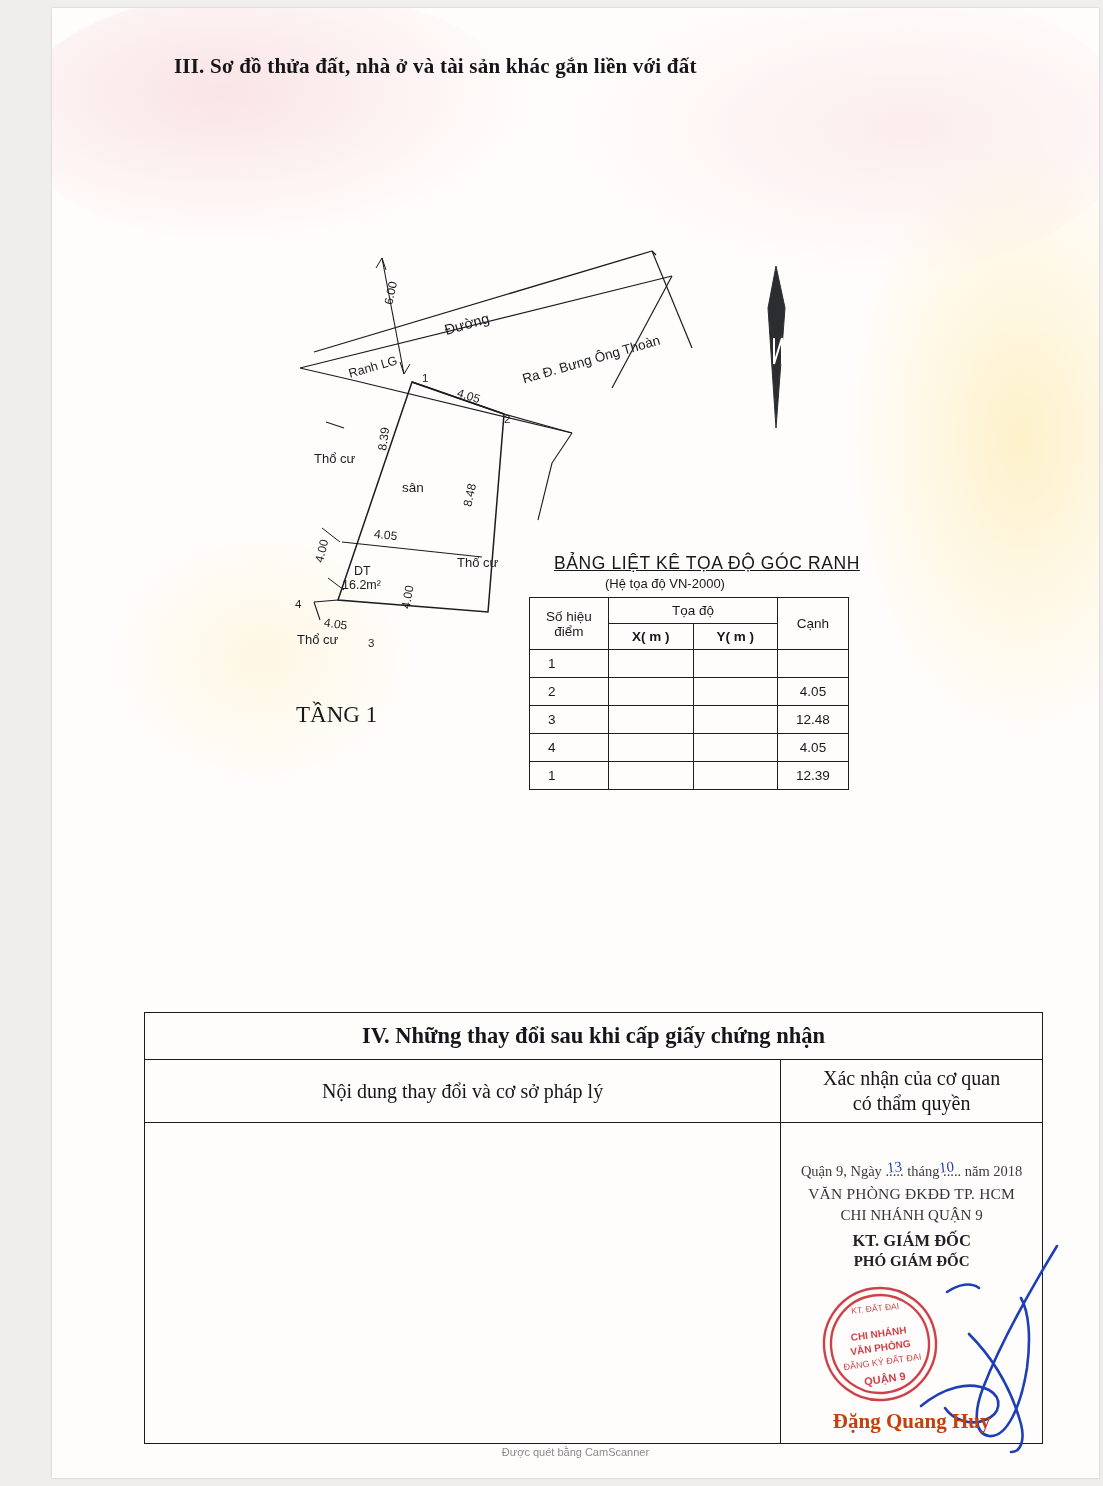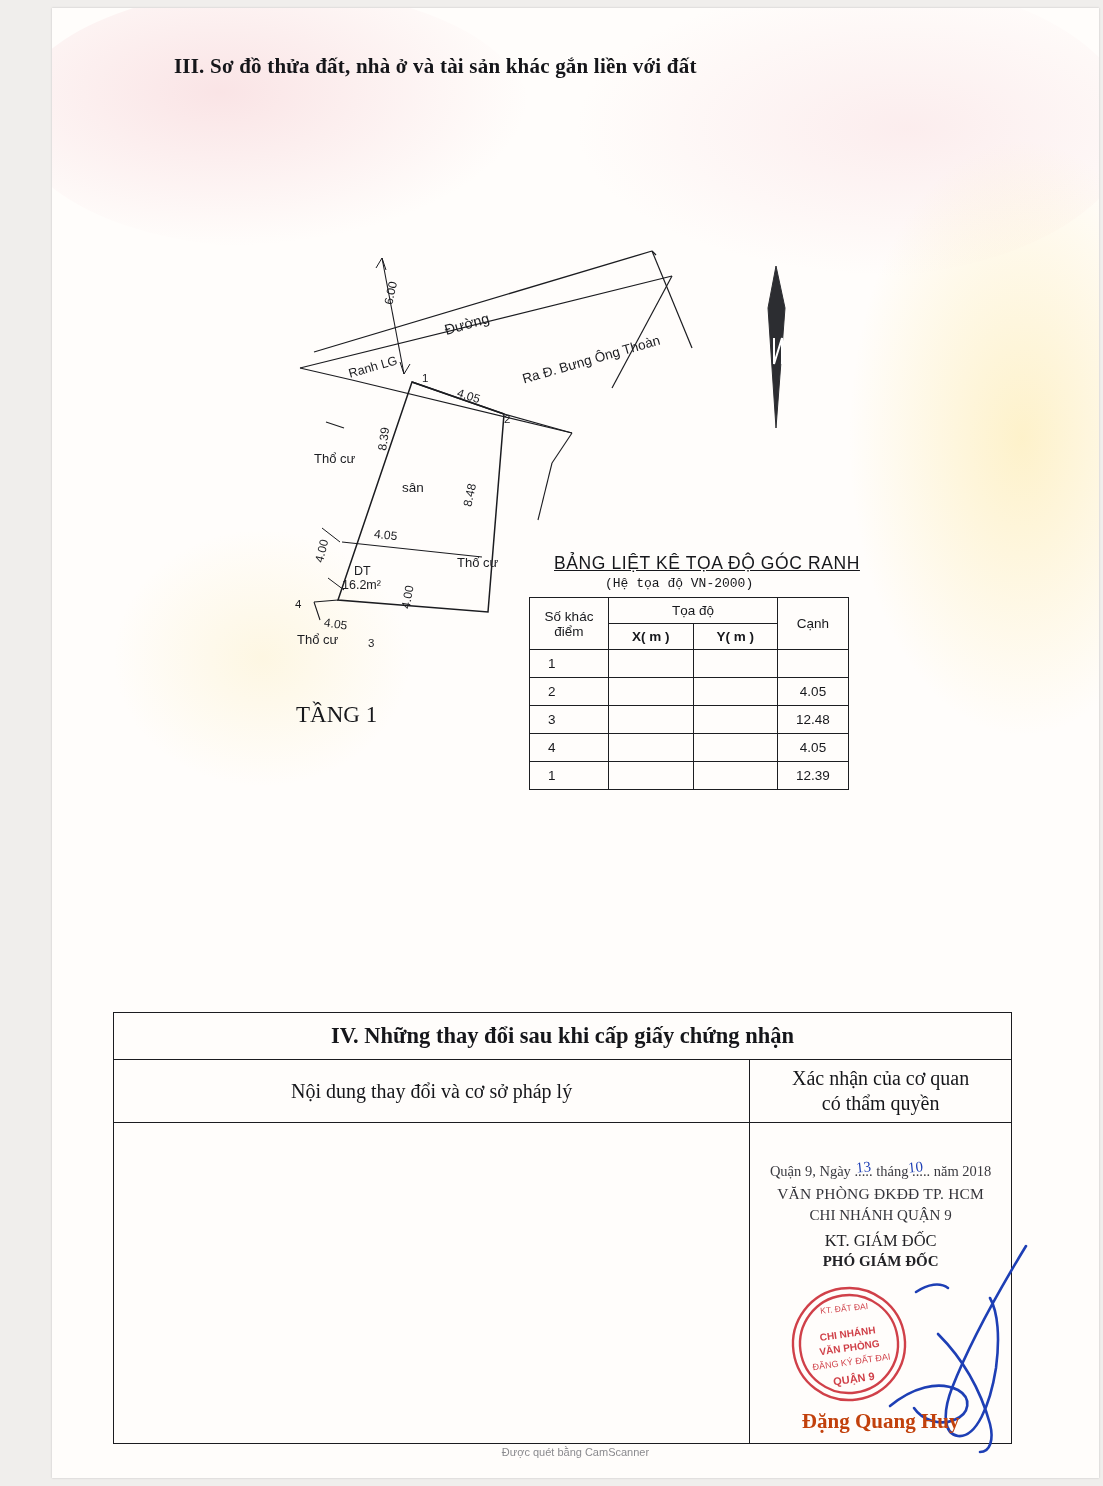--- a/index.html
+++ b/index.html
@@ -100,21 +100,21 @@
     font-size: 17.5px;
     letter-spacing: 0.6px;
     color: #17181c;
     white-space: nowrap;
     text-decoration: underline;
   }
   #coord-subtitle {
     position: absolute;
     left: 553px;
     top: 568px;
-    font-family: Liberation Mono, monospace;
+    font-family: Liberation Sans, sans-serif;
     font-size: 13px;
     color: #17181c;
     white-space: nowrap;
   }
   #coord-table {
     position: absolute;
     left: 477px;
     top: 589px;
     width: 320px;
     border-collapse: collapse;
@@ -135,21 +135,21 @@
   #coord-table .h2 { height: 25px; font-weight: bold; }
   #coord-table .row td { height: 27px; }
   #coord-table .c-num { text-align: center; padding-left: 0; }
   #coord-table .c-num span { display:block; text-align:left; padding-left: 18px; }
   #coord-table .c-x, #coord-table .c-y { }
   #coord-table .c-canh { }
 
   
   #sec4 {
     position: absolute;
-    left: 61px;
+    left: 92px;
     top: 1004px;
     width: 899px;
     border: 1.6px solid #1b1c20;
     border-collapse: collapse;
   }
   #sec4 td {
     border: 1.4px solid #1b1c20;
     padding: 0;
     vertical-align: top;
   }
@@ -181,21 +181,21 @@
     position: absolute;
     left: 0; right: 0;
     text-align: center;
     font-family: "Liberation Serif", serif;
     color: #2b2b2f;
     white-space: nowrap;
   }
   #sign-date   { top: 40px;  font-size: 14.5px; color: #3a3a40; }
   #sign-office { top: 62px;  font-size: 15.5px; color: #35353b; letter-spacing: 0.2px;}
   #sign-branch { top: 84px;  font-size: 15px;   color: #35353b; }
-  #sign-role1  { top: 108px; font-size: 16.5px; font-weight: normal; color: #222226; }
+  #sign-role1  { top: 108px; font-size: 16.5px; font-weight: bold; color: #222226; }
   #sign-role2  { top: 130px; font-size: 15px; font-weight: bold; color: #222226; }
   #sign-name   { top: 286px; font-size: 21px;   font-weight: bold; color: #c2410c; }
 
   
   .hand {
     position: absolute;
     color: #1e3fb5;
     font-family: "Liberation Serif", serif;
     font-size: 15px;
     transform: rotate(-6deg);
@@ -325,21 +325,21 @@
 
   <div id="floor-caption">TẦNG 1</div>
 
   <div id="coord-title">BẢNG LIỆT KÊ TỌA ĐỘ GÓC RANH</div>
   <div id="coord-subtitle">(Hệ tọa độ VN-2000)</div>
 
   <table id="coord-table">
     <tbody>
         <tr>
       <td class="hdr-left h1" rowspan="2">
-        <div>Số khác</div>
+        <div>Số hiệu</div>
         <div>điểm</div>
       </td>
       <td class="hdr-xy h1" colspan="2">Tọa độ</td>
       <td class="hdr-canh h1" rowspan="2">Cạnh</td>
     </tr>
     <tr>
       <td class="h2">X( m )</td>
       <td class="h2">Y( m )</td>
     </tr>
     <tr class="row">

